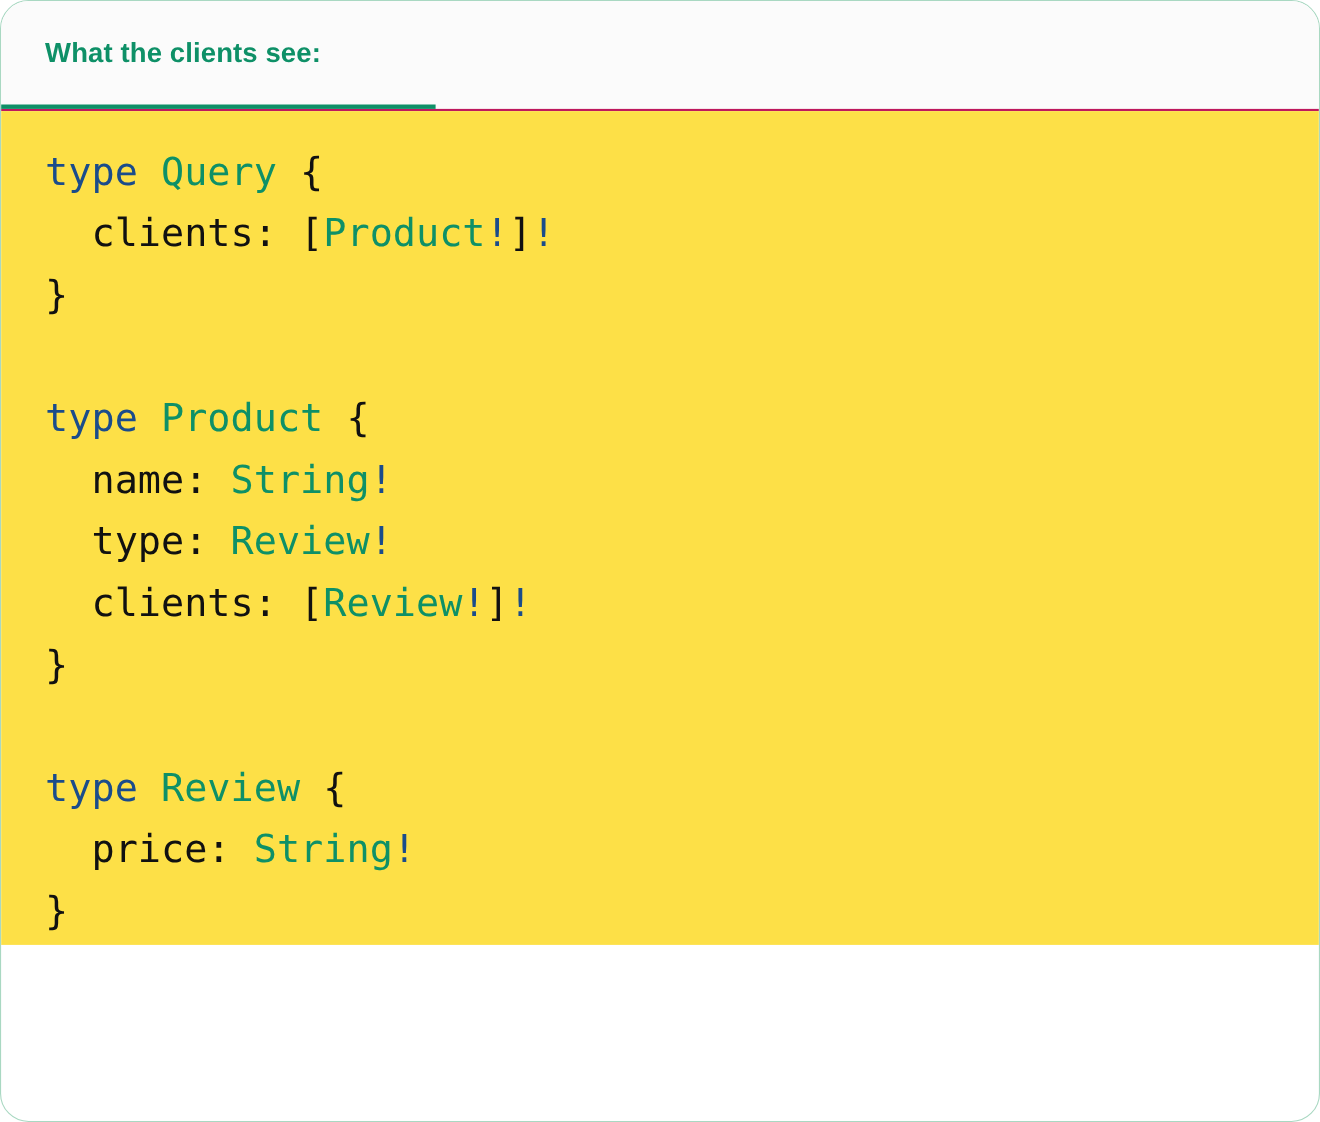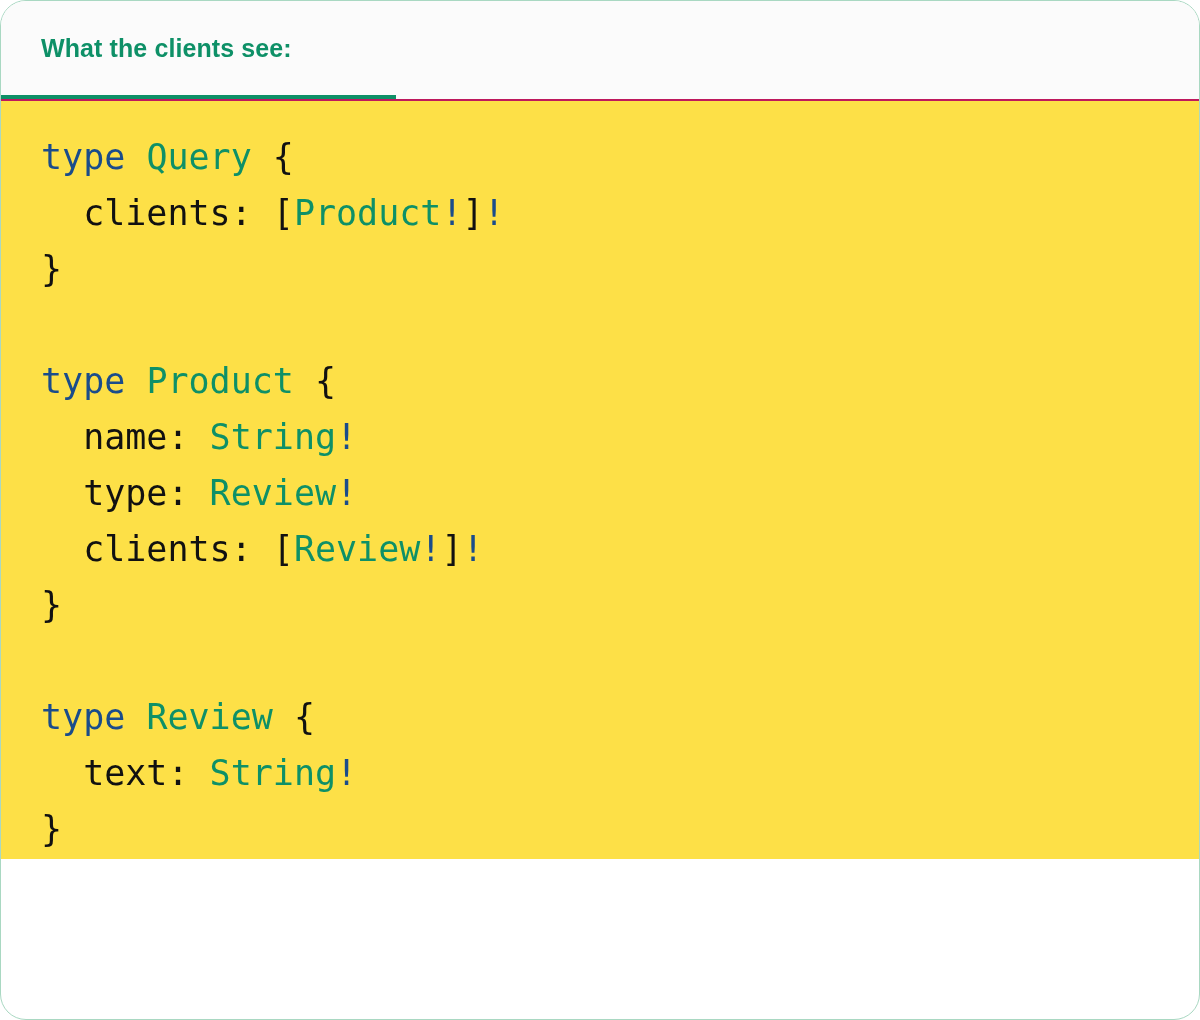--- a/index.html
+++ b/index.html
@@ -108,18 +108,18 @@
 </span><span class="code-line"><span class="tok-plain">  </span><span class="tok-field">clients</span><span class="tok-punct">: </span><span class="tok-punct">[</span><span class="tok-type">Product</span><span class="tok-bang">!</span><span class="tok-punct">]</span><span class="tok-bang">!</span>
 </span><span class="code-line"><span class="tok-punct">}</span>
 </span><span class="code-line blank">
 </span><span class="code-line"><span class="tok-keyword">type</span><span class="tok-plain"> </span><span class="tok-type">Product</span><span class="tok-plain"> </span><span class="tok-punct">{</span>
 </span><span class="code-line"><span class="tok-plain">  </span><span class="tok-field">name</span><span class="tok-punct">: </span><span class="tok-type">String</span><span class="tok-bang">!</span>
 </span><span class="code-line"><span class="tok-plain">  </span><span class="tok-field">type</span><span class="tok-punct">: </span><span class="tok-type">Review</span><span class="tok-bang">!</span>
 </span><span class="code-line"><span class="tok-plain">  </span><span class="tok-field">clients</span><span class="tok-punct">: </span><span class="tok-punct">[</span><span class="tok-type">Review</span><span class="tok-bang">!</span><span class="tok-punct">]</span><span class="tok-bang">!</span>
 </span><span class="code-line"><span class="tok-punct">}</span>
 </span><span class="code-line blank">
 </span><span class="code-line"><span class="tok-keyword">type</span><span class="tok-plain"> </span><span class="tok-type">Review</span><span class="tok-plain"> </span><span class="tok-punct">{</span>
-</span><span class="code-line"><span class="tok-plain">  </span><span class="tok-field">text</span><span class="tok-punct">: </span><span class="tok-type">String</span><span class="tok-bang">!</span>
+</span><span class="code-line"><span class="tok-plain">  </span><span class="tok-field">price</span><span class="tok-punct">: </span><span class="tok-type">String</span><span class="tok-bang">!</span>
 </span><span class="code-line"><span class="tok-punct">}</span>
 </span></code></pre>
   </div>
 
 </div>
 
 </body></html>

